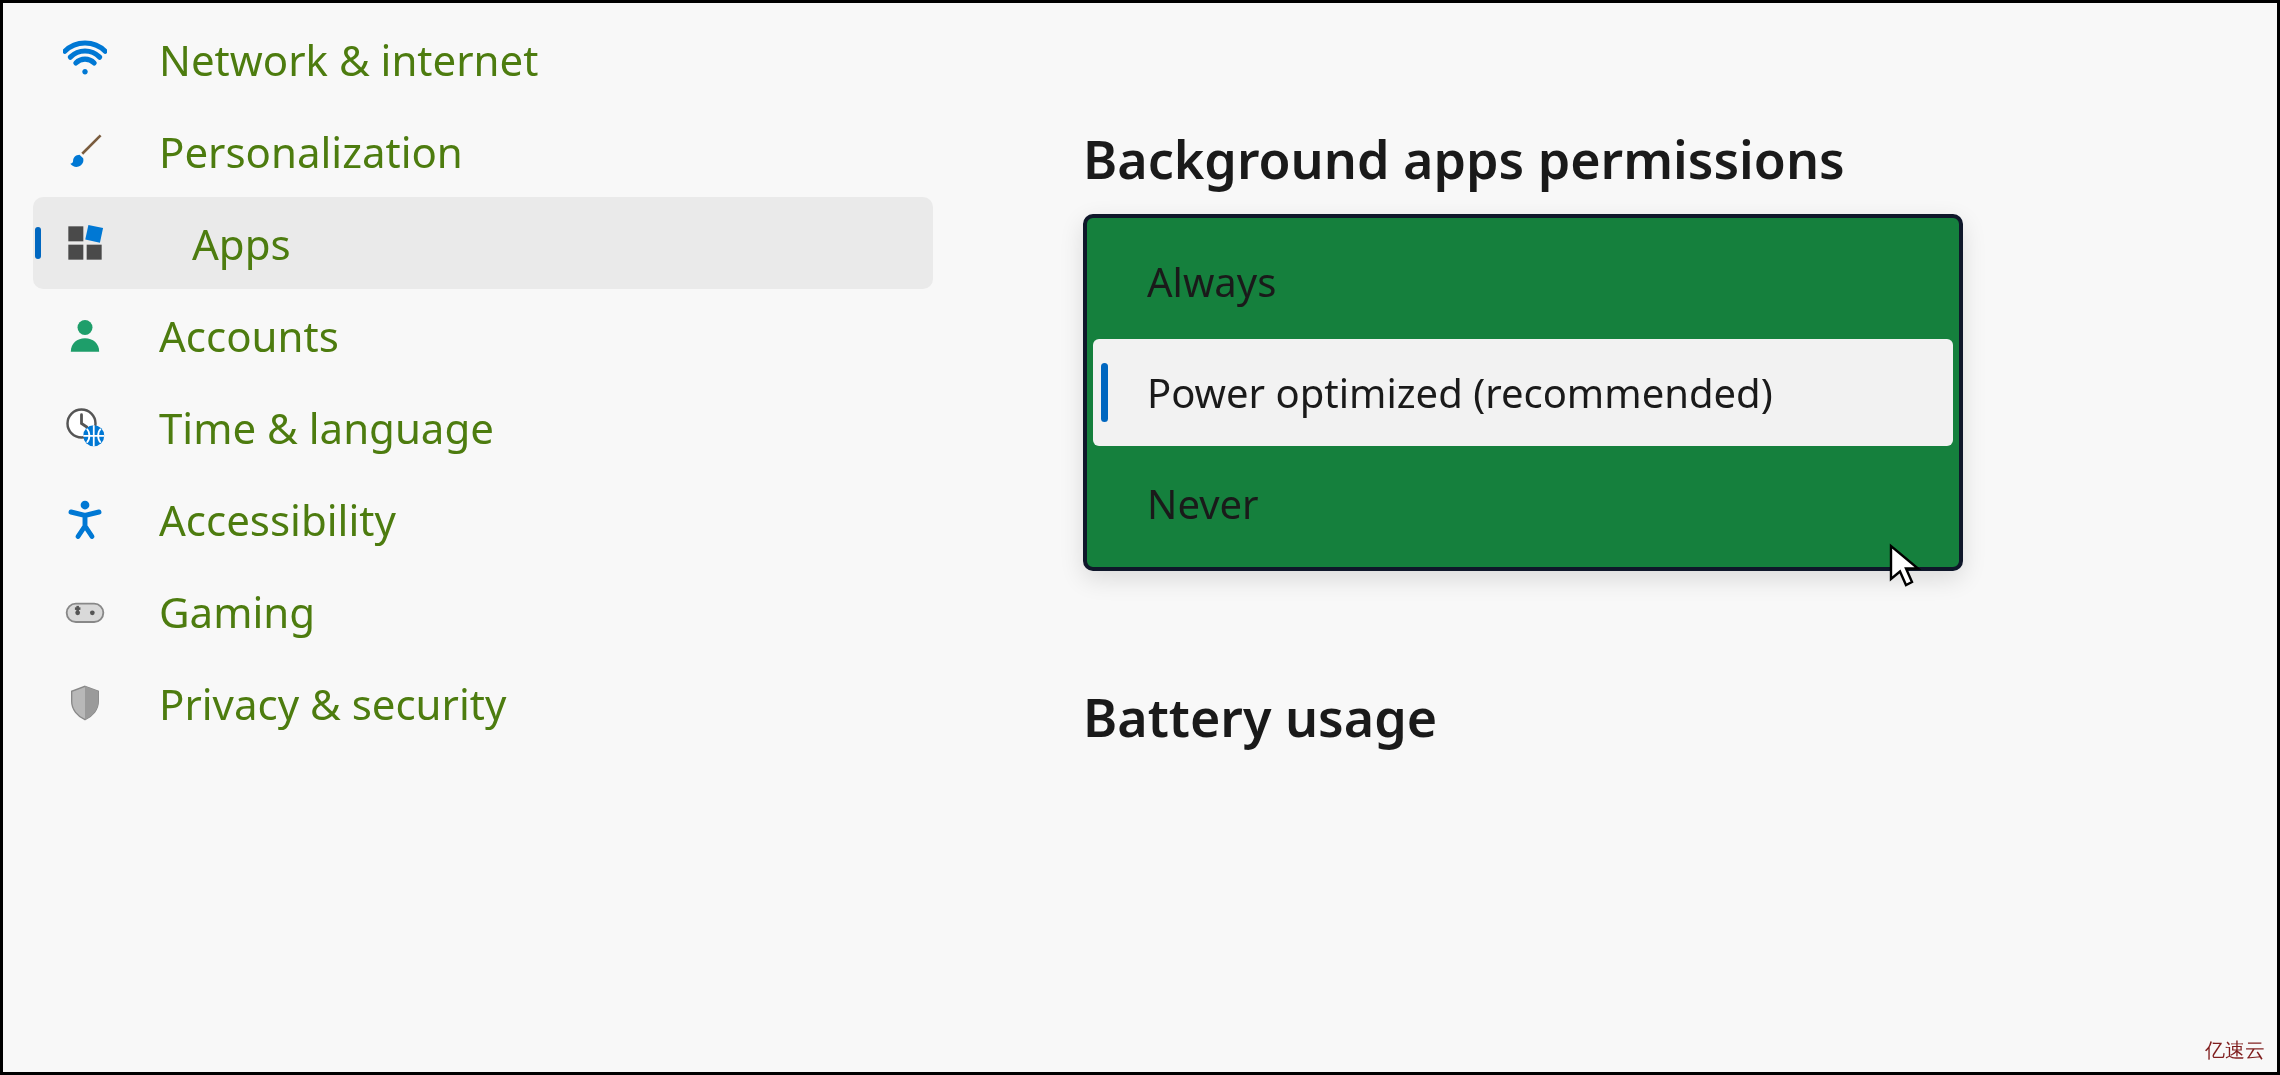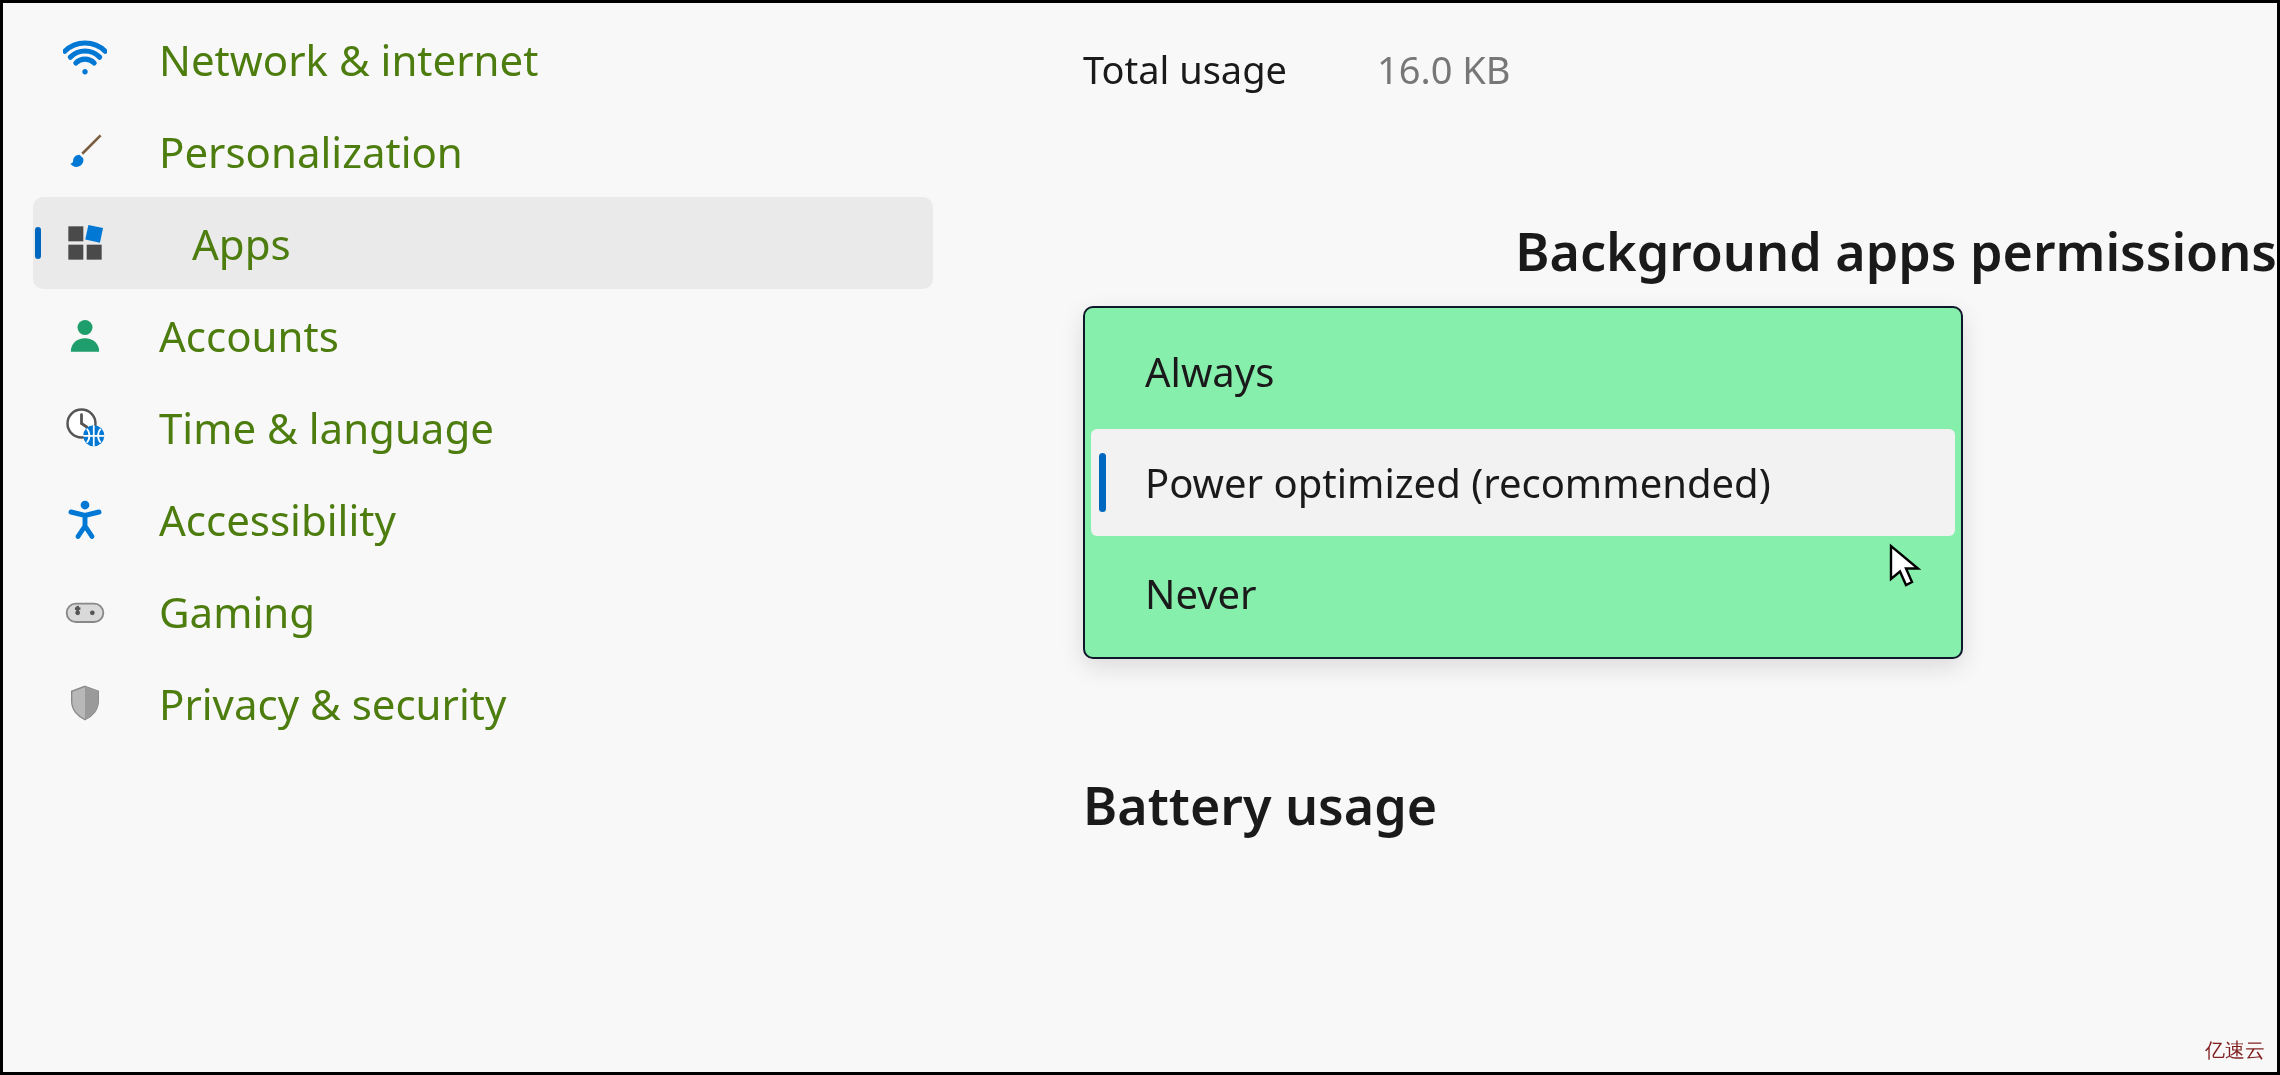--- a/index.html
+++ b/index.html
@@ -75,26 +75,25 @@
       padding-top: 40px;
       font-size: 38px;
     }
     .usage-label { color: #1a1a1a; }
     .usage-value { color: #777; }
     .section-title {
       font-size: 52px;
       font-weight: 600;
       margin-top: 120px;
       margin-bottom: 20px;
-      text-align: right;
     }
     .dropdown {
       width: 880px;
-      background: #86efac;
-      border: 2px solid #0f172a;
+      background: #15803d;
+      border: 4px solid #0f172a;
       border-radius: 10px;
       box-shadow: 0 8px 24px rgba(0,0,0,0.12);
       padding: 6px 0;
     }
     .dropdown-item {
       font-size: 40px;
       padding: 26px 40px 26px 54px;
       position: relative;
       cursor: pointer;
       border-radius: 6px;
@@ -232,24 +231,20 @@
           <path d="M12 2 L20 5 v6 c0 5-3.5 9-8 11 z" fill="#9a9a9a"></path>
         </svg>
       </span>
       <span class="nav-label">Privacy &amp; security</span>
     </div>
 
   </nav>
 
   <main class="main">
 
-    <div class="usage-row">
-      <span class="usage-label">Total usage</span>
-      <span class="usage-value">16.0 KB</span>
-    </div>
 
     <h2 class="section-title">Background apps permissions</h2>
 
     <div class="dropdown">
       <div class="dropdown-item">
         <span>Always</span>
       </div>
       <div class="dropdown-item selected">
         <span>Power optimized (recommended)</span>
       </div>

